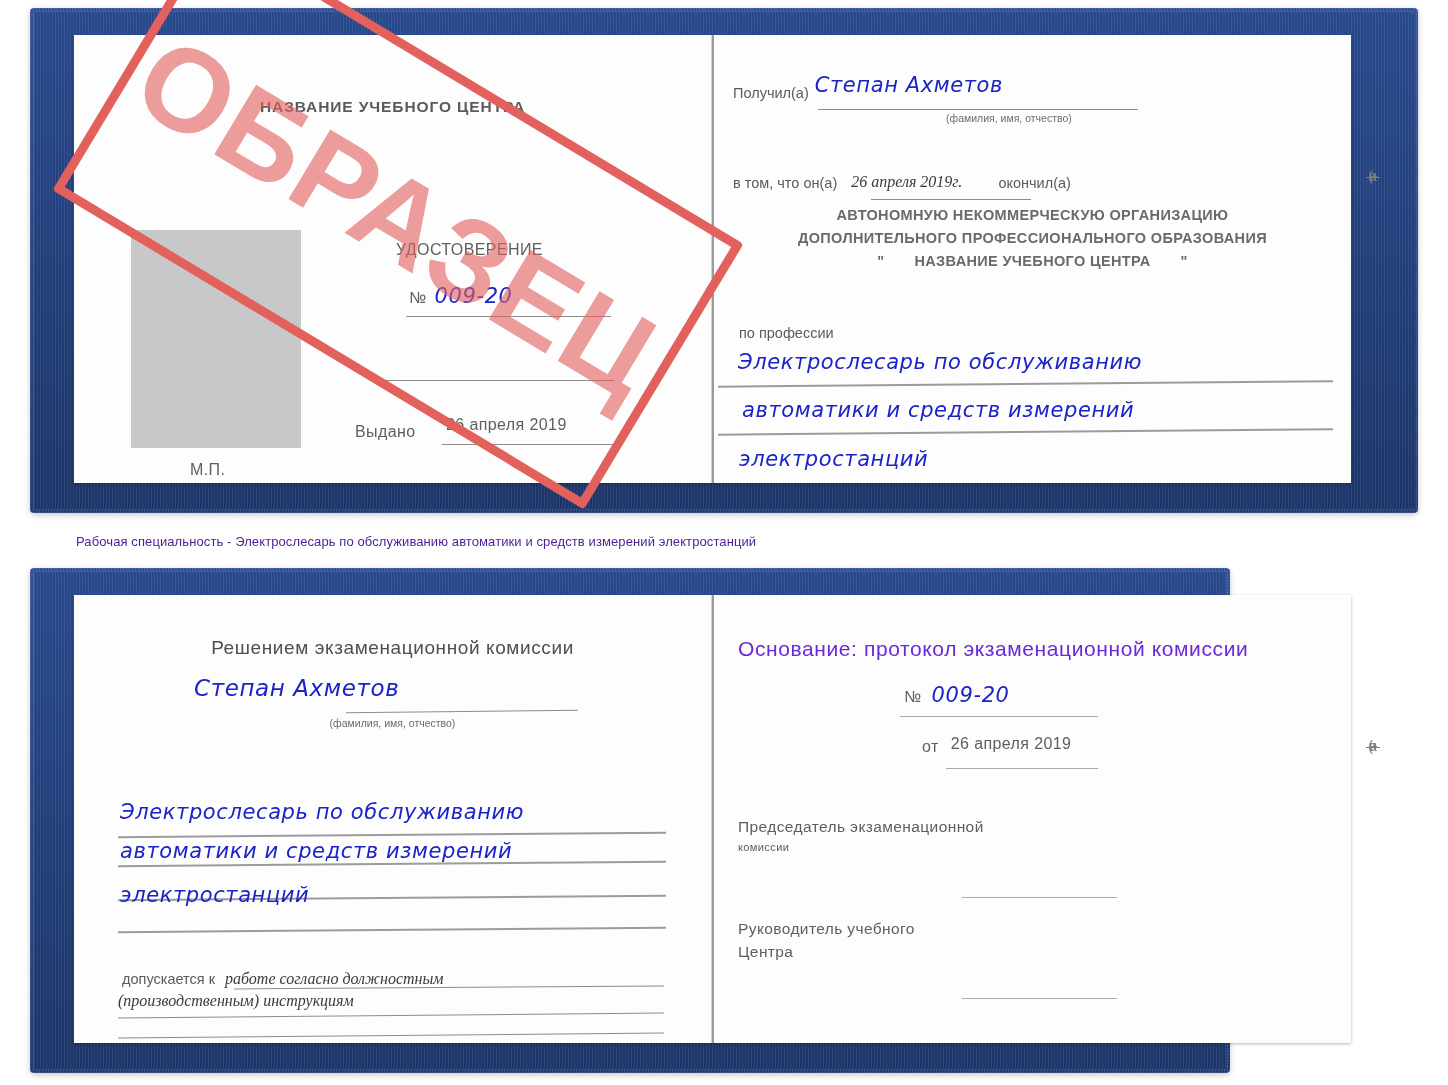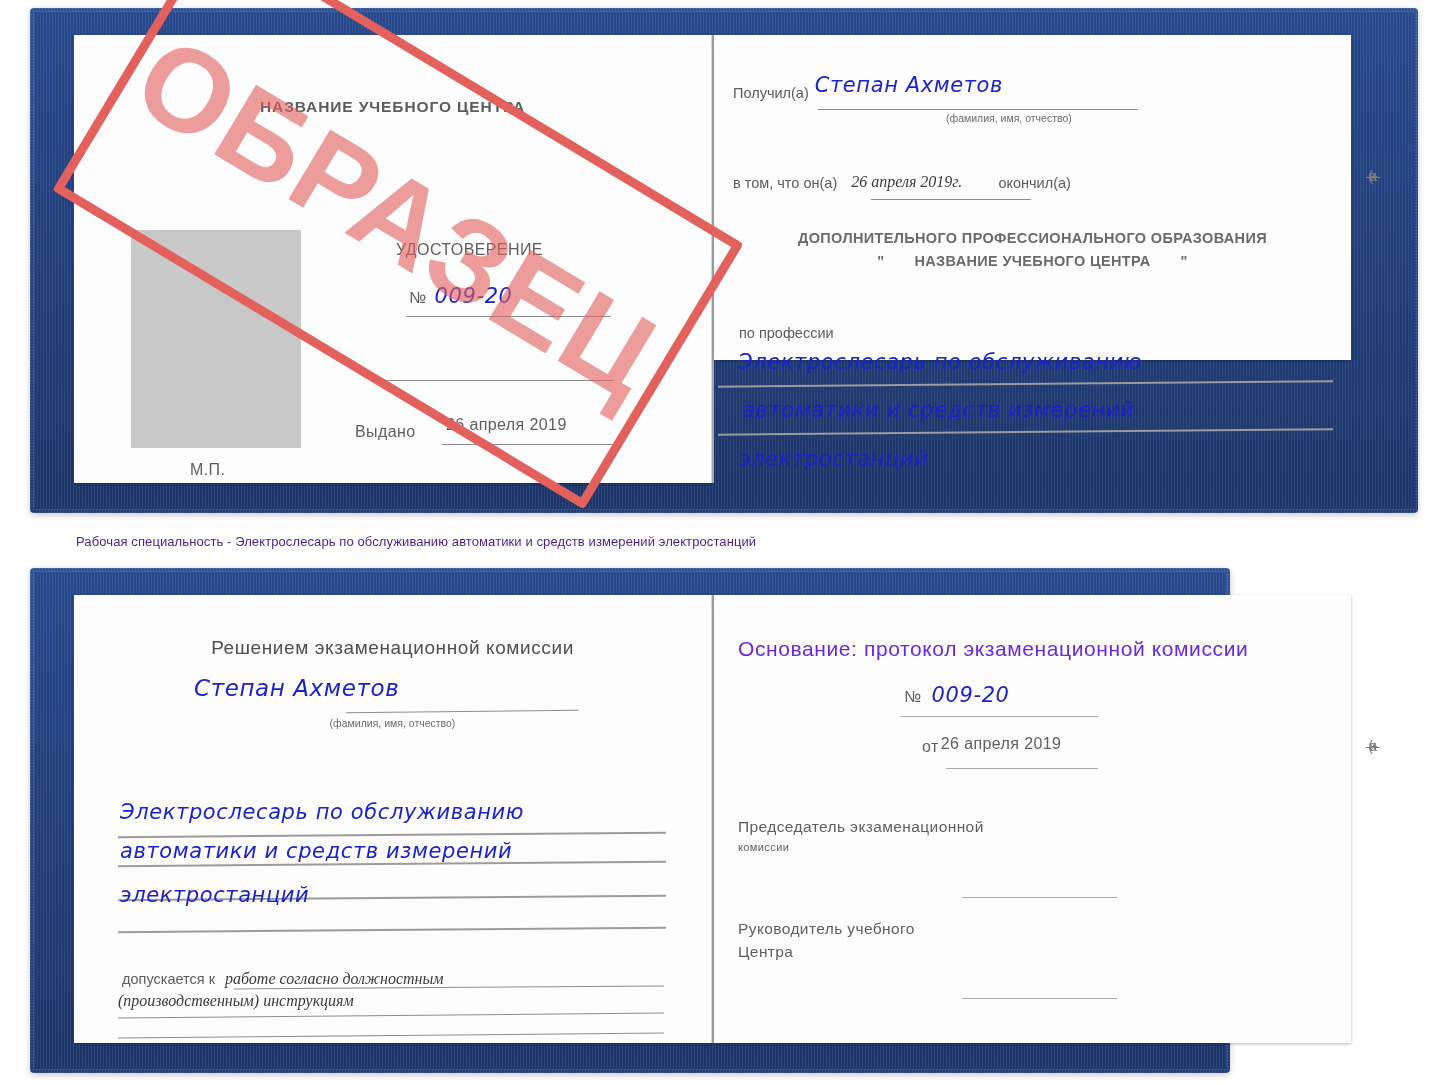--- a/index.html
+++ b/index.html
@@ -113,36 +113,37 @@
 
     <div class="t-sub" style="position:absolute;left:281px;top:388px;">Выдано</div>
     <div class="t-sub" style="position:absolute;left:372px;top:381px;">26 апреля 2019</div>
     <div class="rule" style="left:368px;top:409px;width:175px;"></div>
 
     <div class="t-sub" style="position:absolute;left:116px;top:426px;">М.П.</div>
   </div>
 
   <div class="spine" style="left:682px;top:27px;height:448px;"></div>
 
-  <div class="page right" style="left:684px;top:27px;width:637px;height:325px;">
+  <div class="page right" style="left:684px;top:27px;width:637px;height:448px;">
 
     <div style="position:absolute;left:19px;top:44px;display:flex;align-items:baseline;gap:6px;">
       <span class="t-body">Получил(а)</span>
       <span class="hand" style="position:relative;top:-6px;">Степан Ахметов</span>
     </div>
     <div class="rule" style="left:104px;top:74px;width:320px;"></div>
     <div class="t-small" style="position:absolute;left:232px;top:77px;">(фамилия, имя, отчество)</div>
 
     <div style="position:absolute;left:19px;top:138px;display:flex;align-items:flex-end;gap:14px;">
       <span class="t-body">в том, что он(а)</span>
       <span class="italic-ink">26 апреля 2019г.</span>
       <span class="t-body" style="margin-left:22px;">окончил(а)</span>
     </div>
     <div class="rule" style="left:157px;top:164px;width:160px;"></div>
 
+    <div class="t-org" style="position:absolute;left:0;right:0;top:170px;">АВТОНОМНУЮ НЕКОММЕРЧЕСКУЮ ОРГАНИЗАЦИЮ</div>
     <div class="t-org" style="position:absolute;left:0;right:0;top:193px;">ДОПОЛНИТЕЛЬНОГО ПРОФЕССИОНАЛЬНОГО ОБРАЗОВАНИЯ</div>
     <div style="position:absolute;left:0;right:0;top:216px;display:flex;justify-content:center;align-items:flex-start;gap:30px;">
       <span class="t-org">"</span>
       <span class="t-org">НАЗВАНИЕ УЧЕБНОГО ЦЕНТРА</span>
       <span class="t-org">"</span>
     </div>
 
     <div class="t-body" style="position:absolute;left:25px;top:290px;">по профессии</div>
 
     <div class="hand" style="position:absolute;left:24px;top:315px;">Электрослесарь по обслуживанию</div>
@@ -214,21 +215,21 @@
   <div class="page right" style="left:684px;top:27px;width:637px;height:448px;">
 
     <div class="t-title3" style="position:absolute;left:24px;top:42px;">Основание: протокол экзаменационной комиссии</div>
 
     <div style="position:absolute;left:190px;top:88px;display:flex;align-items:baseline;gap:10px;">
       <span class="t-sub">№</span>
       <span class="hand">009-20</span>
     </div>
     <div class="rule light" style="left:186px;top:121px;width:198px;"></div>
 
-    <div style="position:absolute;left:208px;top:143px;display:flex;align-items:baseline;gap:2px;">
+    <div style="position:absolute;left:208px;top:143px;display:flex;align-items:baseline;gap:12px;">
       <span class="t-sub">от</span>
       <span class="t-sub" style="position:relative;top:-3px;">26 апреля 2019</span>
     </div>
     <div class="rule light" style="left:232px;top:173px;width:152px;"></div>
 
     <div class="t-sub" style="position:absolute;left:24px;top:223px;font-size:15.5px;">Председатель экзаменационной</div>
     <div class="t-sub" style="position:absolute;left:24px;top:246px;font-size:11px;">комиссии</div>
     <div class="rule light" style="left:248px;top:302px;width:155px;"></div>
 
     <div class="t-sub" style="position:absolute;left:24px;top:325px;font-size:15.5px;">Руководитель учебного</div>

